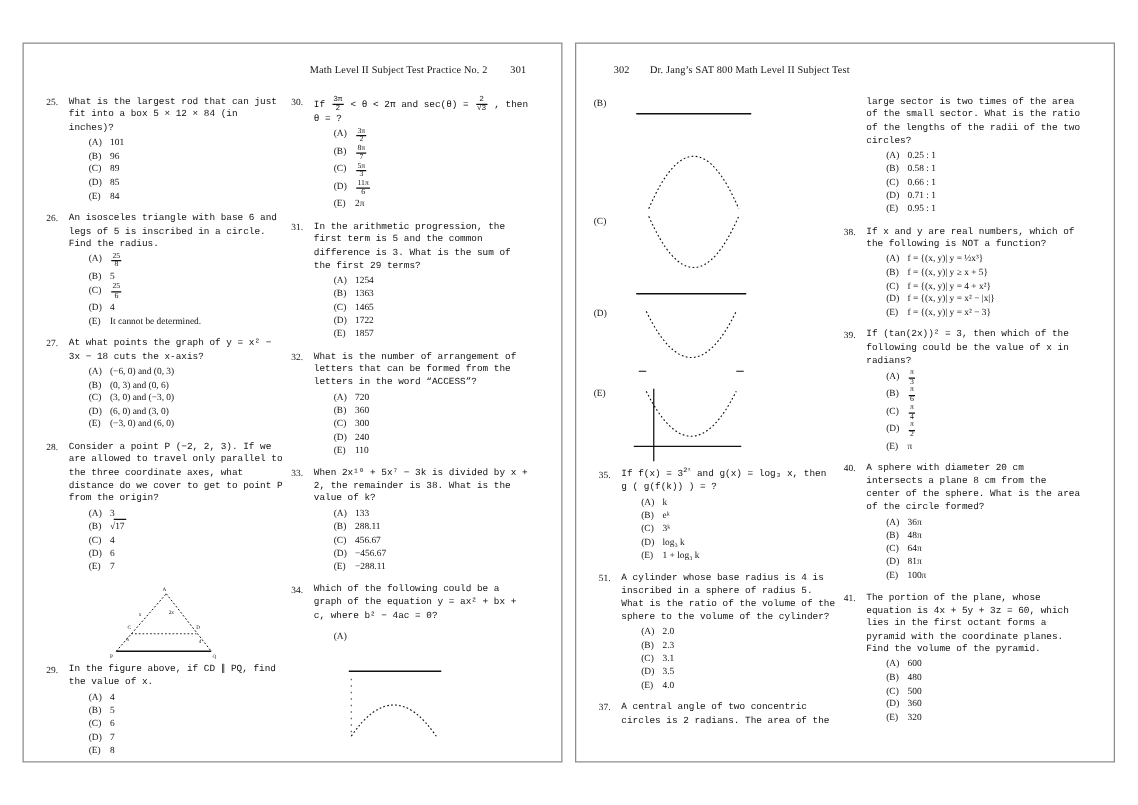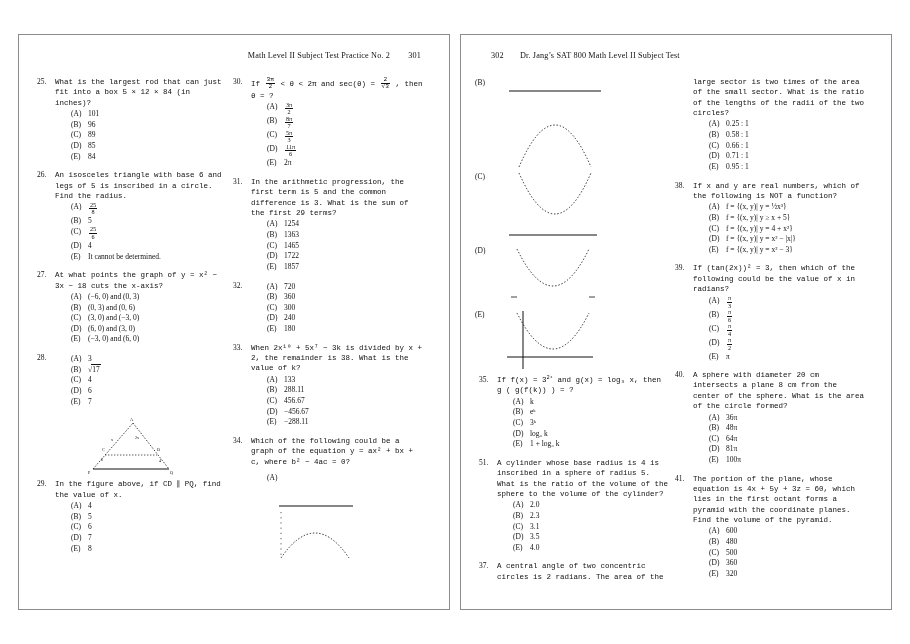--- a/index.html
+++ b/index.html
@@ -213,20 +213,21 @@
                   <span class="olab">(E)</span>
                   <span class="otxt">(−3, 0) and (6, 0)</span>
                 </li>
             </ul>
           </div>
         </div>
 
         <div class="q">
           <div class="qnum">28.</div>
           <div class="qbody">
+            <span class="qtext">Consider a point P (−2, 2, 3). If we are allowed to travel only parallel to the three coordinate axes, what distance do we cover to get to point P from the origin?</span>
             <ul class="opts">
               <li>
                   <span class="olab">(A)</span>
                   <span class="otxt">3</span>
                 </li>
               <li>
                   <span class="olab">(B)</span>
                   <span class="otxt">√<span class="sqrt">17</span></span>
                 </li>
               <li>
@@ -374,40 +375,41 @@
                   <span class="olab">(E)</span>
                   <span class="otxt">1857</span>
                 </li>
             </ul>
           </div>
         </div>
 
         <div class="q">
           <div class="qnum">32.</div>
           <div class="qbody">
+            <span class="qtext">What is the number of arrangement of letters that can be formed from the letters in the word “ACCESS”?</span>
             <ul class="opts">
               <li>
                   <span class="olab">(A)</span>
                   <span class="otxt">720</span>
                 </li>
               <li>
                   <span class="olab">(B)</span>
                   <span class="otxt">360</span>
                 </li>
               <li>
                   <span class="olab">(C)</span>
                   <span class="otxt">300</span>
                 </li>
               <li>
                   <span class="olab">(D)</span>
                   <span class="otxt">240</span>
                 </li>
               <li>
                   <span class="olab">(E)</span>
-                  <span class="otxt">180</span>
+                  <span class="otxt">110</span>
                 </li>
             </ul>
           </div>
         </div>
 
         <div class="q">
           <div class="qnum">33.</div>
           <div class="qbody">
             <span class="qtext">When 2x¹⁰ + 5x⁷ − 3k is divided by x + 2, the remainder is 38. What is the value of k?</span>
             <ul class="opts">

